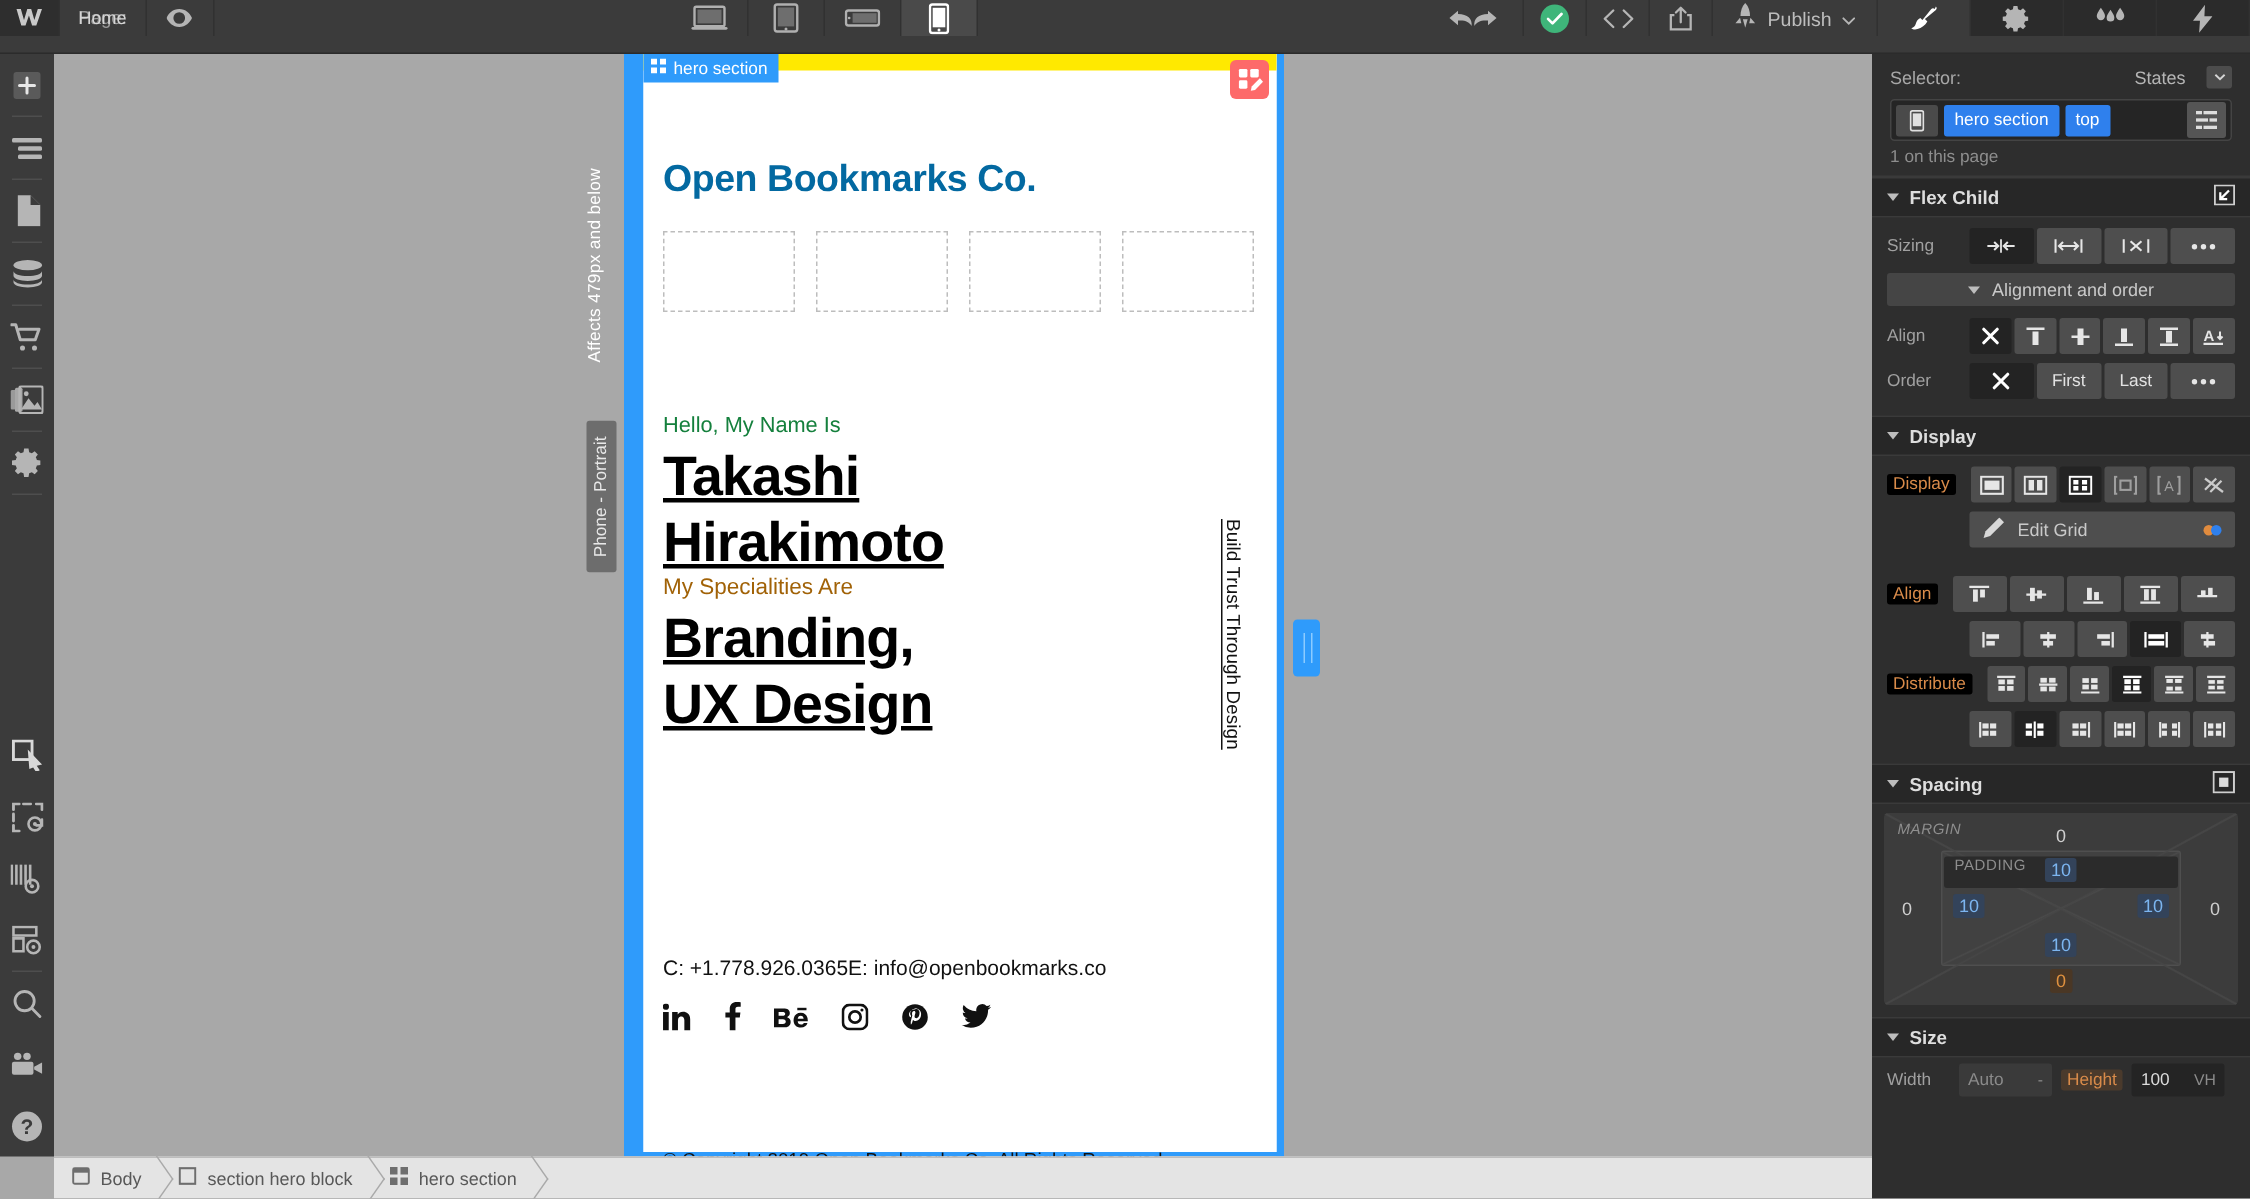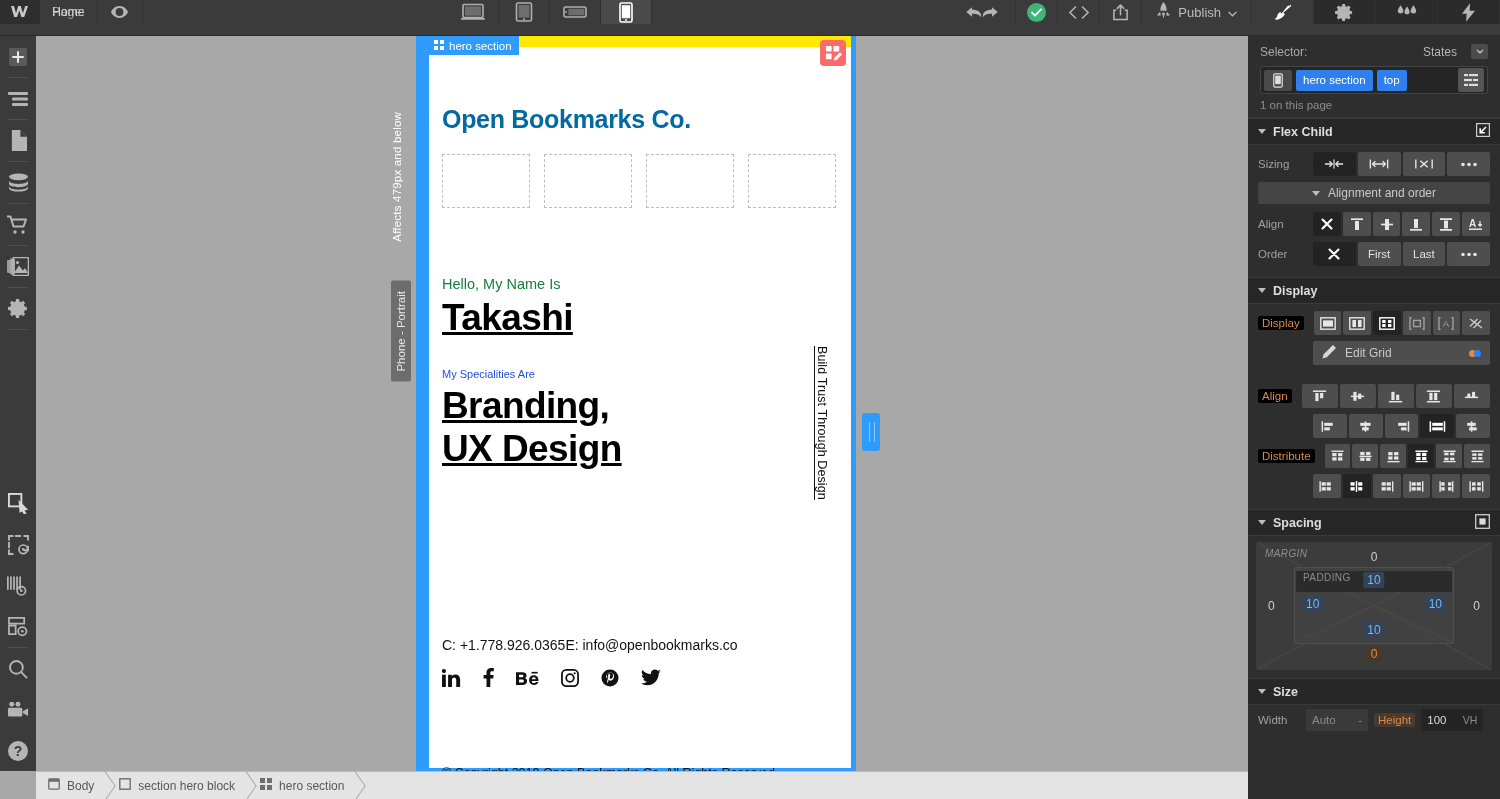--- a/index.html
+++ b/index.html
@@ -111,21 +111,21 @@
   .pg { position: absolute; left: 0; top: 11px; width: 100%; padding: 0 13px; }
   .brandline { font-size: 25px; font-weight: bold; color: #0369a1; letter-spacing: -0.3px;
                margin-top: 58px; }
   .ph-row { display: flex; gap: 14px; margin-top: 20px; }
   .ph-box { width: 88px; height: 54px; border: 1px dashed #bdbdbd; background: #fff; }
   .kicker { font-size: 14.5px; color: #15803d; margin-top: 68px; }
   .bigname { font-size: 37px; font-weight: bold; line-height: 1.18;
              color: #000; margin-top: 4px; letter-spacing: -0.6px; }
   .bigname u { text-decoration: underline; text-decoration-thickness: 3px;
                text-underline-offset: 2px; }
-  .kicker2 { font-size: 11px; color: #1d4ed8; margin-top: 28px; }
+  .kicker2 { font-size: 15px; color: #a16207; }
   .vertical-tag {
     position: absolute; right: 22px; top: 310px;
     font-size: 12.5px; color: #111; text-decoration: underline;
     writing-mode: vertical-rl; white-space: nowrap; letter-spacing: .1px;
   }
   .contact { position: absolute; left: 13px; top: 601px; font-size: 14px; color: #111; }
   .socials { position: absolute; left: 13px; top: 632px; display: flex; gap: 22px;
              align-items: center; }
   .socials svg { display: block; }
   .copyright { position: absolute; left: 13px; top: 730px; font-size: 12.5px; color: #111; }
@@ -525,20 +525,21 @@
           <div class="brandline">Open Bookmarks Co.</div>
           <div class="ph-row">
             <div class="ph-box"></div>
             <div class="ph-box"></div>
             <div class="ph-box"></div>
             <div class="ph-box"></div>
           </div>
           <div class="kicker">Hello, My Name Is</div>
           <div class="bigname">
             <u>Takashi</u><br>
+            <u>Hirakimoto</u>
           </div>
           <div class="kicker2">My Specialities Are</div>
           <div class="bigname">
             <u>Branding,</u><br>
             <u>UX Design</u>
           </div>
         </div>
 
         <div class="vertical-tag">Build Trust Through Design</div>
 

